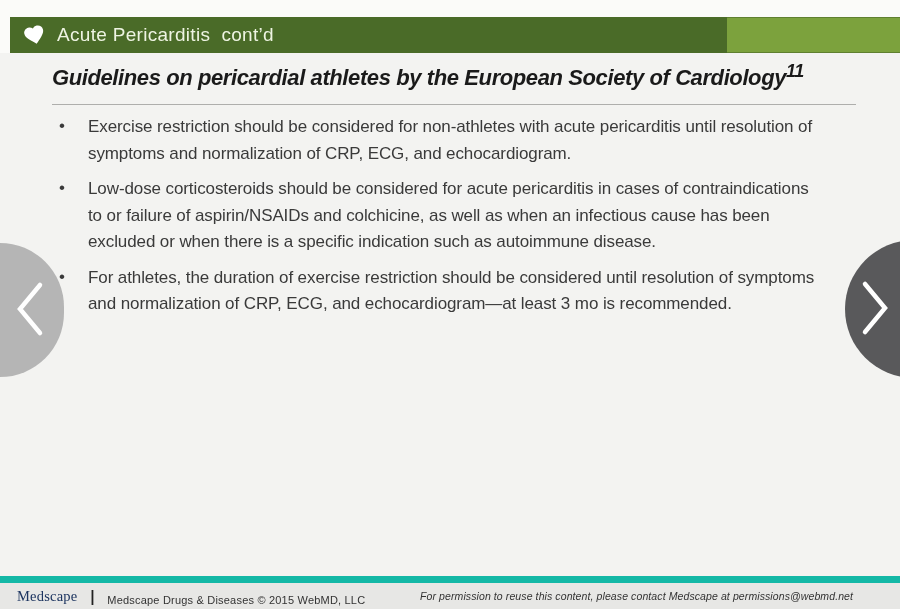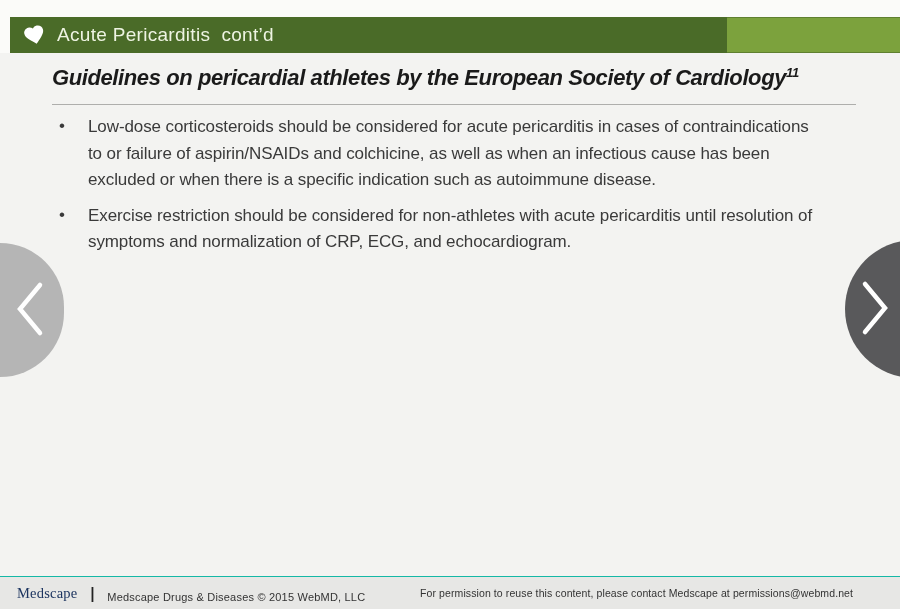--- a/index.html
+++ b/index.html
@@ -61,21 +61,21 @@
     position: absolute;
     top: 65px; left: 52px; right: 40px;
     font-style: italic;
     font-weight: bold;
     font-size: 22px;
     letter-spacing: -0.4px;
     color: #1a1a1a;
     white-space: nowrap;
   }
   .slide-title sup {
-    font-size: 13px;
+    font-size: 18px;
     line-height: 0;
   }
   .title-rule {
     position: absolute;
     top: 104px; left: 52px;
     width: 804px; height: 1px;
     background: #aeaeac;
   }
   
   .bullets {
@@ -123,21 +123,21 @@
     display: flex; align-items: center;
     justify-content: flex-start;
     padding-left: 14px;
   }
   
   .footer {
     position: absolute;
     bottom: 0; left: 0;
     width: 100%; height: 33px;
     background: #e7e7e5;
-    border-top: 1px solid #14b8a6;
+    border-top: 7px solid #14b8a6;
   }
   .footer-left {
     position: absolute;
     left: 17px; top: 0; height: 100%;
     display: flex; align-items: center;
   }
   .footer-logo {
     font-family: "Liberation Serif", serif;
     font-size: 14.5px;
     color: #1d3560;
@@ -156,20 +156,21 @@
     letter-spacing: 0.2px;
     margin-top: 8px;
   }
   .footer-permission {
     position: absolute;
     left: 420px; top: 50%;
     transform: translateY(-50%);
     font-size: 10.5px;
     color: #333;
     letter-spacing: 0.1px;
+    font-style: italic;
   }
 </style>
 </head>
 <body>
 
 <div class="slide">
 
   <div class="top-strip"></div>
   <div class="left-strip"></div>
 
@@ -182,22 +183,23 @@
       </span>
       <span class="header-title">Acute Pericarditis  cont’d</span>
     </div>
     <div class="header-accent"></div>
   </div>
 
   <h1 class="slide-title"><span>Guidelines on pericardial athletes by the European Society of Cardiology</span><sup>11</sup></h1>
   <div class="title-rule"></div>
 
   <ul class="bullets">
+    <li>Exercise restriction should be considered for non-athletes with acute pericarditis until resolution of symptoms and normalization of CRP, ECG, and echocardiogram.</li>
     <li>Low-dose corticosteroids should be considered for acute pericarditis in cases of contraindications to or failure of aspirin/NSAIDs and colchicine, as well as when an infectious cause has been excluded or when there is a specific indication such as autoimmune disease.</li>
-    <li>Exercise restriction should be considered for non-athletes with acute pericarditis until resolution of symptoms and normalization of CRP, ECG, and echocardiogram.</li>
+    <li>For athletes, the duration of exercise restriction should be considered until resolution of symptoms and normalization of CRP, ECG, and echocardiogram—at least 3 mo is recommended.</li>
   </ul>
 
   <button class="nav-prev">
     <span>
       <svg width="32" height="58" viewBox="0 0 32 58">
         <polyline points="26,5 6,29 26,53" fill="none" stroke="#ffffff" stroke-width="4.5" stroke-linecap="round" stroke-linejoin="miter"></polyline>
       </svg>
     </span>
   </button>
 

